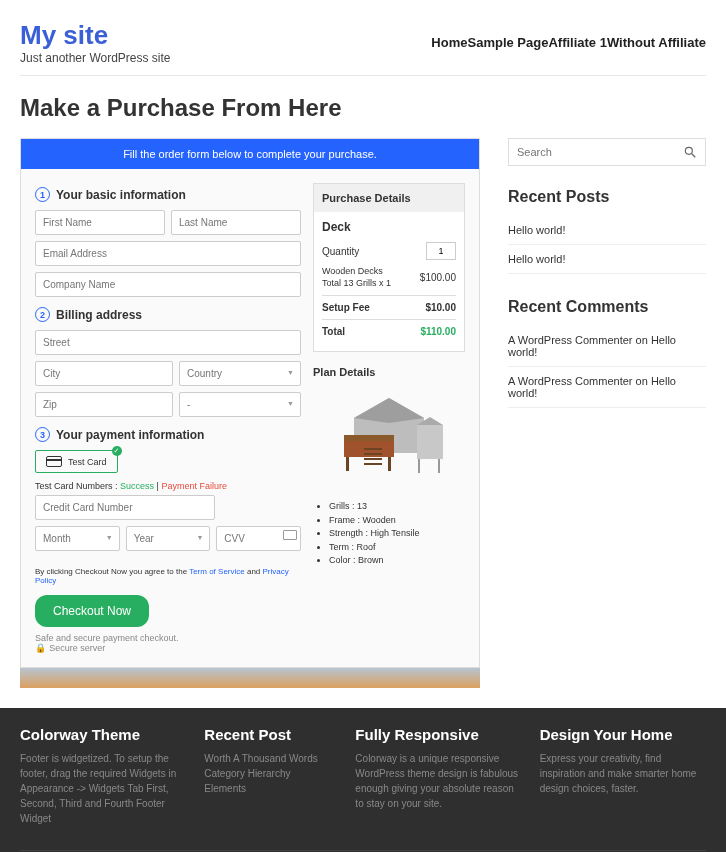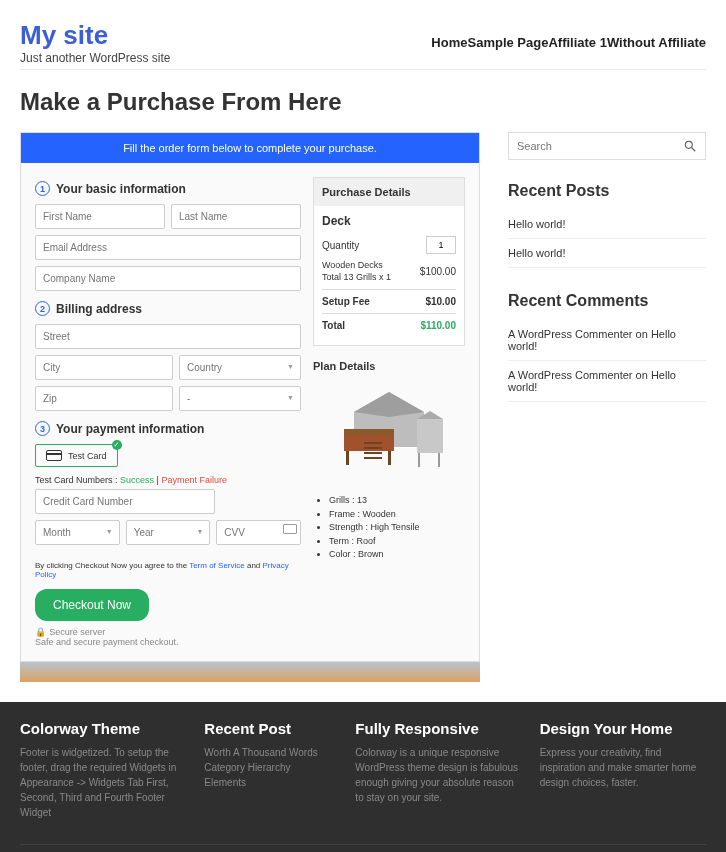--- a/index.html
+++ b/index.html
@@ -1,18 +1,18 @@
 <!DOCTYPE html>
 <html><head>
 <meta charset="utf-8">
 <style>
 *{box-sizing:border-box;margin:0;padding:0}
 body{font-family:-apple-system,BlinkMacSystemFont,"Segoe UI",Arial,sans-serif;width:726px;background:#fff;color:#333}
 .wrap{padding:20px 20px 0}
-.header{display:flex;justify-content:space-between;align-items:center;padding-bottom:4px;border-bottom:1px solid #e8e8e8;margin-bottom:18px}
+.header{display:flex;justify-content:space-between;align-items:center;padding-bottom:10px;border-bottom:1px solid #e8e8e8;margin-bottom:18px}
 .logo h1{font-size:26px;color:#3b5fd6;font-weight:700}
 .logo .tag{font-size:12px;color:#444}
 .nav{display:flex;font-size:13px;font-weight:600}
 .nav span{color:#222;cursor:pointer}
 h2.page-title{font-size:24px;font-weight:700;margin-bottom:16px}
 .main{display:flex;gap:28px}
 .left{flex:1}
 .right{width:198px}
 .order-box{border:1px solid #ddd}
 .blue-bar{background:#2563ff;color:#fff;text-align:center;font-size:11px;padding:9px}
@@ -141,22 +141,22 @@
             <input class="fld" style="width: 180px;" placeholder="Credit Card Number">
             <div class="row3">
               <div class="sel"><input class="fld" placeholder="Month" style=""></div>
               <div class="sel"><input class="fld" placeholder="Year" style=""></div>
               <div class="cvv"><input class="fld" placeholder="CVV" style=""><span class="ci"></span></div>
             </div>
             <div class="terms">
               <span>By clicking Checkout Now you agree to the </span><a>Term of Service</a><span> and </span><a>Privacy Policy</a>
             </div>
             <button class="checkout">Checkout Now</button>
+            <div class="secure">Safe and secure payment checkout.</div>
             <div class="secure"><span class="lock">🔒</span><span>Secure server</span></div>
-            <div class="secure">Safe and secure payment checkout.</div>
           </div>
 
           <div class="form-right">
             <div style="border:1px solid #ddd;background:#fff">
               <div class="pd-head">Purchase Details</div>
               <div class="pd-body">
                 <div class="deck">Deck</div>
                 <div class="pd-row">
                   <span>Quantity</span>
                   <input class="qtyfld" value="1" style="">

